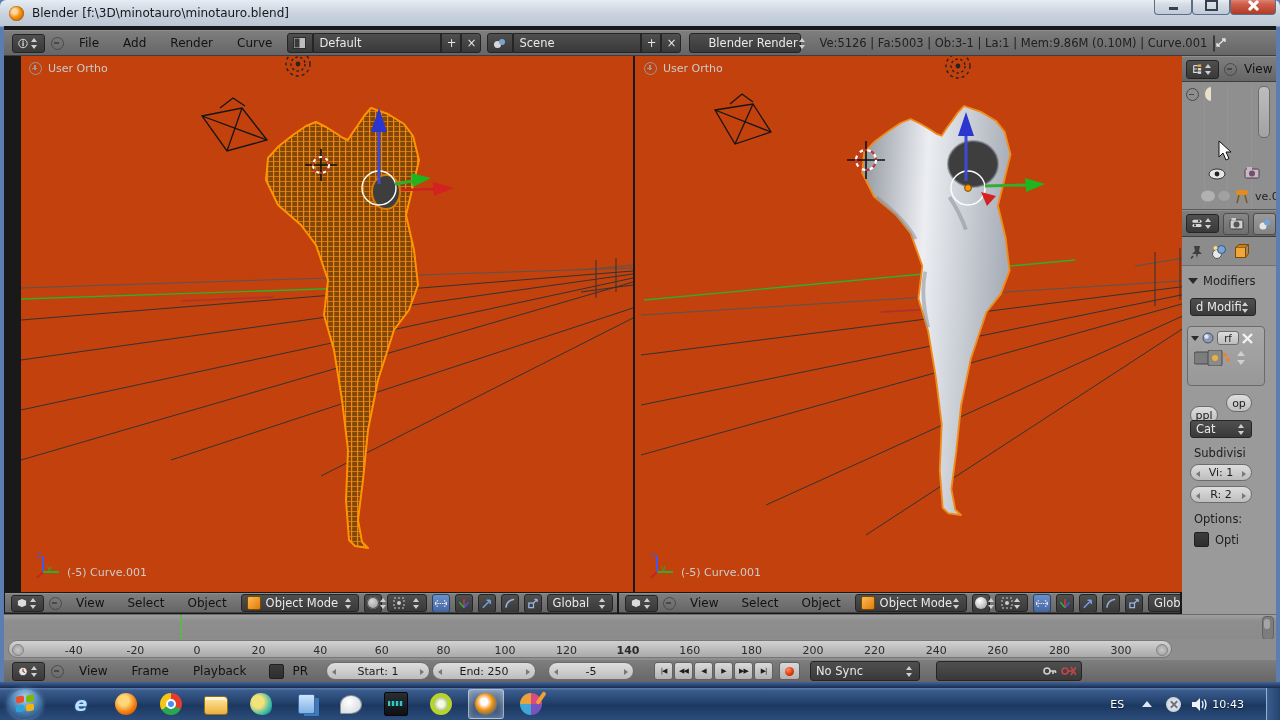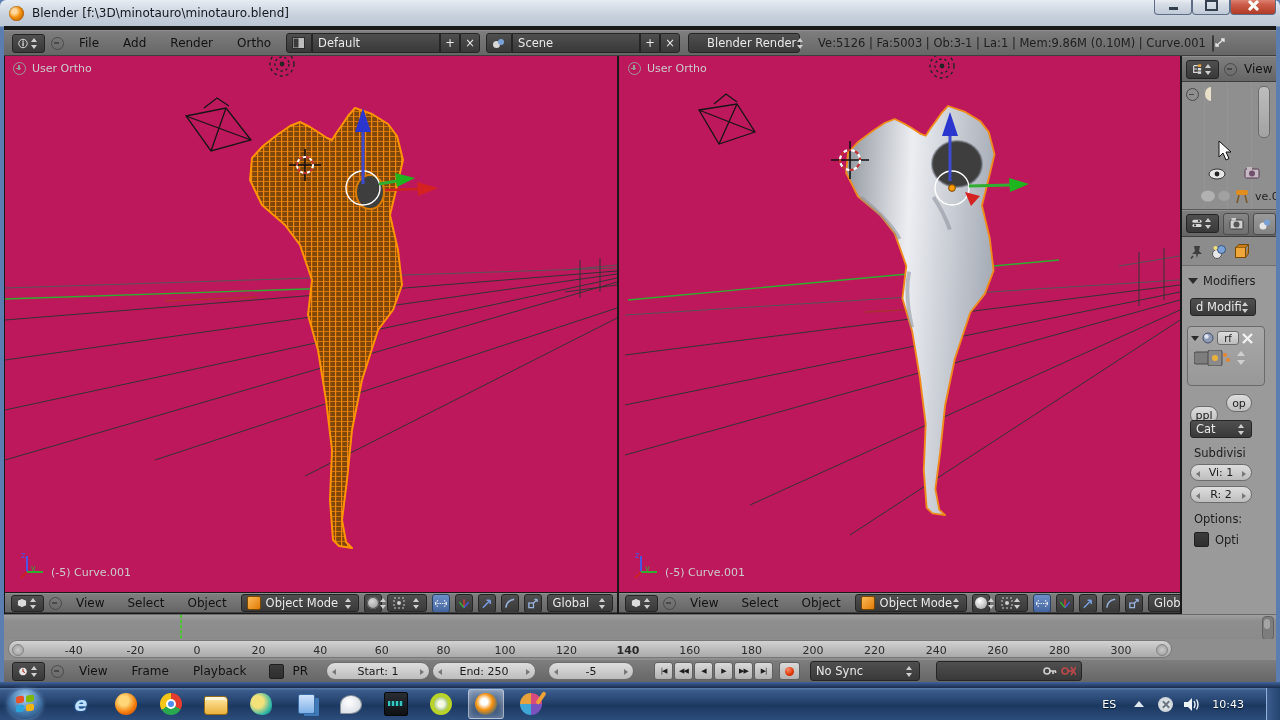--- a/index.html
+++ b/index.html
@@ -40,21 +40,21 @@
   .circ::before{content:"";position:absolute;left:2px;top:4.5px;width:5px;height:1.5px;background:#494949;}
   .circ.plus::after{content:"";position:absolute;left:4.2px;top:2.2px;width:1.5px;height:5px;background:#9a9a9a;}
   .circ.lt{border-color:#9a9a9a;} .circ.lt::before{background:#9a9a9a;}
   .ebtn{width:33px;height:19px;gap:2px;}
   .pill{background:linear-gradient(#dedede,#bdbdbd);border:1px solid #6c6c6c;border-radius:9px;
     color:#1b1b1b;font-size:11px;display:flex;align-items:center;justify-content:center;
     height:18px;box-sizing:border-box;position:relative;}
   .tri-l,.tri-r{position:absolute;top:5.5px;width:0;height:0;border-top:3.5px solid transparent;border-bottom:3.5px solid transparent;opacity:.55;}
   .tri-l{left:5px;border-right:4px solid #333;} .tri-r{right:5px;border-left:4px solid #333;}
   .chk{width:13px;height:13px;background:linear-gradient(#3c3c3c,#2e2e2e);border:1px solid #1f1f1f;border-radius:2px;flex:none;}
-  .vp{background:#be185d;overflow:hidden;}
+  .vp{background:#c2410c;overflow:hidden;margin-left:16px;}
   .vplabel{color:#cccccc;font-size:11px;}
   .pbtn{width:19px;height:18px;background:linear-gradient(#dadada,#b2b2b2);border:1px solid #616161;
     border-radius:3px;font-size:7px;display:flex;align-items:center;justify-content:center;
     color:#1e1e1e;letter-spacing:-1px;box-sizing:border-box;flex:none;}
   #record-btn{width:21px;} .rec-dot{width:9px;height:9px;border-radius:50%;background:radial-gradient(circle at 35% 30%,#ff8c6e,#e03505 60%,#9c1e00);}
   .rtick{position:absolute;top:2.5px;transform:translateX(-50%);font-size:11px;color:#2b2b2b;}
   
   .panel-label{font-size:11.5px;color:#1d1d1d;}
   .tabbtn{height:22px;border:1px solid #4d4d4d;background:linear-gradient(#868686,#6f6f6f);
     border-radius:3px;display:flex;align-items:center;justify-content:center;box-sizing:border-box;}
@@ -125,21 +125,21 @@
           <circle cx="6.5" cy="6.5" r="5.5" fill="none" stroke="#d8d8d8" stroke-width="1.3"></circle>
           <rect x="5.7" y="5" width="1.8" height="5" fill="#d8d8d8"></rect>
           <rect x="5.7" y="2.6" width="1.8" height="1.8" fill="#d8d8d8"></rect>
         </svg>
       <span class="ud"></span>
     </div>
     <span class="circ"></span>
     <span class="menu">File</span>
     <span class="menu">Add</span>
     <span class="menu">Render</span>
-    <span class="menu">Ortho</span>
+    <span class="menu">Curve</span>
     <div style="display:flex;align-items:center;">
       <div class="dd" style="width:26px;border-radius:3px 0 0 3px;">
         <svg width="13" height="12" viewBox="0 0 13 12">
             <rect x="0.5" y="0.5" width="12" height="11" fill="#bdbdbd" stroke="#2c2c2c"></rect>
             <rect x="1.5" y="1.5" width="5" height="9" fill="#3a3a3a"></rect>
           </svg>
       </div>
       <div class="dd" style="width:128px;border-radius:0;">
           <span>Default</span>
         </div>
@@ -724,20 +724,20 @@
       </div>
     </div>
   <div id="tray">
     <span class="traytxt">ES</span>
     <div id="tray-expander" style="margin-left:18px;"></div>
     <div id="tray-app-icon" style="margin-left:14px;"></div>
     <svg width="17" height="15" style="margin-left:10px;">
       <polygon points="1,5 5,5 9,1 9,14 5,10 1,10" fill="#eef3f8"></polygon>
       <path d="M11,4 Q13,7.5 11,11 M13.5,2.5 Q16.5,7.5 13.5,12.5" stroke="#eef3f8" stroke-width="1.4" fill="none"></path>
     </svg>
-    <span class="traytxt" style="margin-left:12px;margin-right:10px;">10:43</span>
+    <span class="traytxt" style="margin-left:4px;margin-right:10px;">10:43</span>
     <div id="show-desktop"></div>
   </div>
 </div>
 
 <svg class="abs" style="left:1218px;top:140px;" width="16" height="22">
   <polygon points="1,1 1,17 5,13 8,20 11,18.5 8,12 13,12" fill="#ffffff" stroke="#111" stroke-width="1"></polygon>
 </svg>
 
 </body></html>

